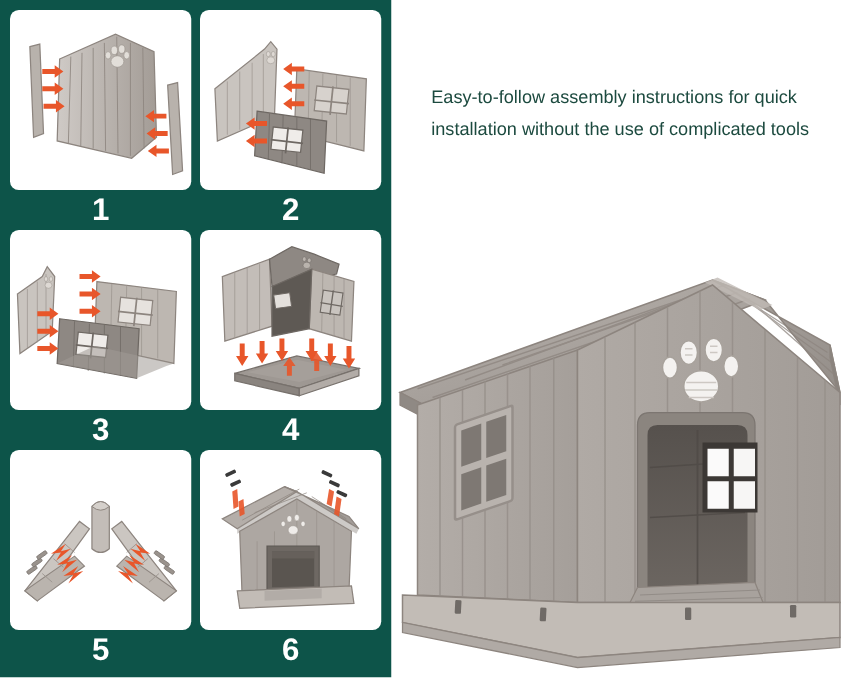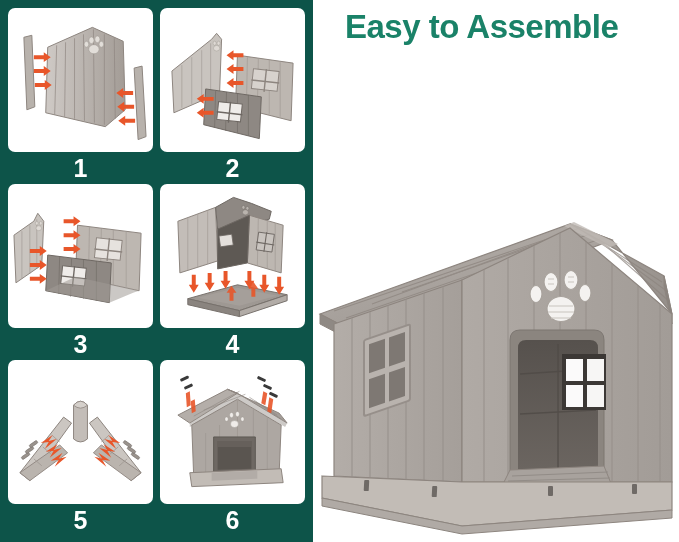--- a/index.html
+++ b/index.html
@@ -438,21 +438,21 @@
               </g>
             </g>
           </svg>
         </div>
       </div>
       <div class="step-num">6</div>
     </div>
 
   </div>
 
-  <div class="headline">Easy to Assemble</div>
+  <div class="subcopy">Easy-to-follow assembly instructions for quick installation without the use of complicated tools</div>
 
   <div class="product-photo">
     <svg viewBox="0 0 367 328" width="367" height="328">
       <defs>
         <linearGradient id="roofL" x1="0" y1="0" x2="0.6" y2="1">
           <stop offset="0" stop-color="#b6b0ab"></stop>
             <stop offset="1" stop-color="#9e9893"></stop>
         </linearGradient>
         <linearGradient id="roofR" x1="0" y1="0" x2="1" y2="1">
           <stop offset="0" stop-color="#aaa49f"></stop>

